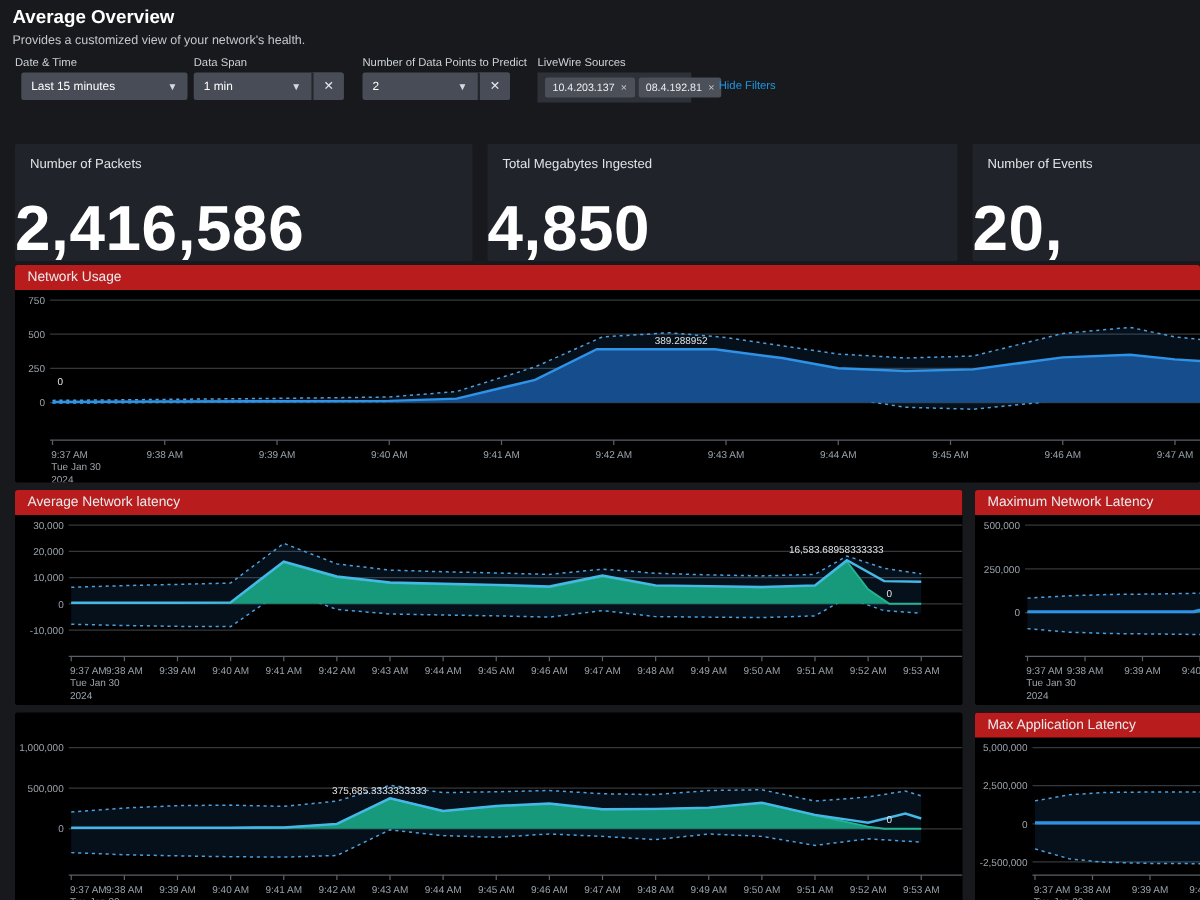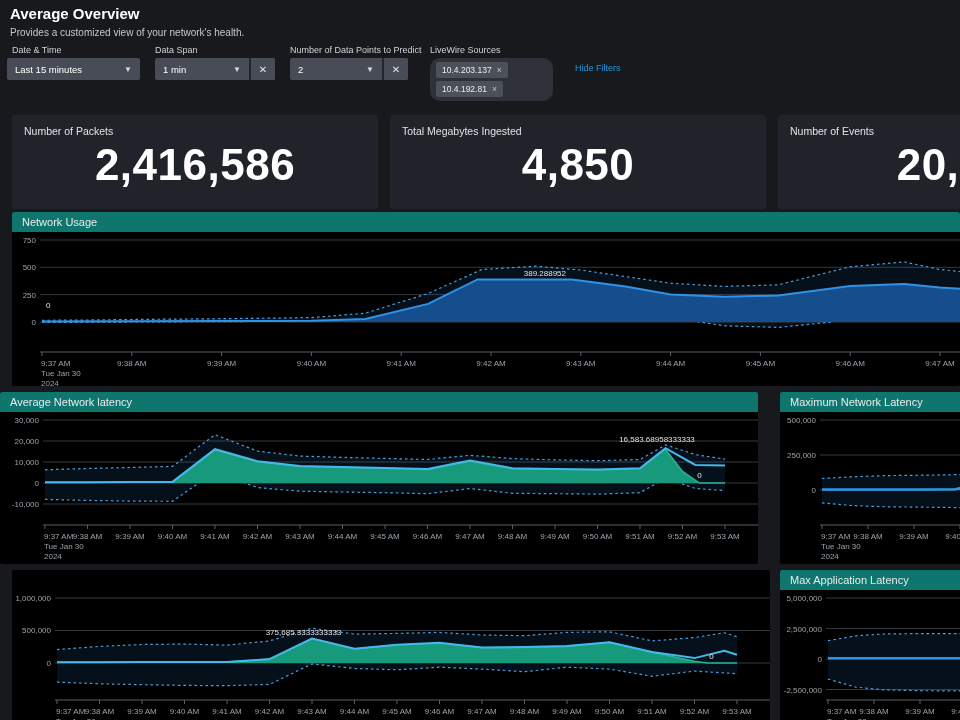--- a/index.html
+++ b/index.html
@@ -7,42 +7,42 @@
     font-family:"Liberation Sans",sans-serif;color:#e8ebee;}
   .page-title{position:absolute;left:10px;top:5px;font-size:15px;font-weight:bold;color:#fff;}
   .page-sub{position:absolute;left:10px;top:27px;font-size:10px;color:#c3c8cc;}
   .flt-label{position:absolute;font-size:9px;color:#ced3d8;}
   .flt-box{position:absolute;height:22px;background:#474c56;border-radius:2px;display:flex;align-items:center;
     font-size:9.5px;color:#fff;box-sizing:border-box;}
   .flt-select{flex:1;display:flex;align-items:center;justify-content:space-between;padding:0 8px;cursor:pointer;height:100%;}
   .caret{font-size:8px;color:#d6dade;margin-left:8px;}
   .xbtn{width:24px;height:22px;display:flex;align-items:center;justify-content:center;background:#474c56;
     border-left:2px solid #23262b;cursor:pointer;color:#e3e6ea;font-size:10px;border-radius:0 2px 2px 0;}
-  .lw-box{position:absolute;background:#2e3238;border-radius:10px;padding:4px 6px;display:flex;flex-direction:column;gap:3px;}
+  .lw-box{position:absolute;background:#2e3238;border-radius:0;padding:4px 6px;display:flex;flex-direction:row;gap:3px;}
   .tag{background:#4b5059;border-radius:2px;color:#eceef1;font-size:8.5px;padding:3px 6px;width:max-content;display:flex;gap:5px;align-items:center;}
   .tag .rm{color:#c3c8cd;cursor:pointer;}
   .link{position:absolute;font-size:9px;color:#2196e0;cursor:pointer;}
   .kpi{position:absolute;background:#202329;border-radius:2px;}
   .kpi .t{font-size:10.5px;color:#dfe3e6;padding:10px 12px 0 12px;}
-  .kpi .v{font-size:44px;font-weight:bold;color:#fff;text-align:center;margin-top:3px;letter-spacing:0.5px;}
+  .kpi .v{font-size:51px;font-weight:bold;color:#fff;margin-top:16px;letter-spacing:0.5px;}
   .panel{position:absolute;background:#000;border-radius:2px;overflow:hidden;}
-  .panel .hd{height:20px;background:#0f766e;font-size:11px;color:#e8ebee;padding:4px 14px 0 10px;box-sizing:border-box;}
+  .panel .hd{height:20px;background:#b91c1c;font-size:11px;color:#e8ebee;padding:4px 14px 0 10px;box-sizing:border-box;}
   .chart{position:absolute;left:0;top:20px;}
   svg text{font-family:"Liberation Sans",sans-serif;}
 </style>
 </head>
 <body>
 
 <div id="screen">
 
   <div class="page-title">Average Overview</div>
   <div class="page-sub">Provides a customized view of your network's health.</div>
 
   <div class="flt-label" style="left:12px;top:45px">Date &amp; Time</div>
-  <div class="flt-box" style="left:7px;top:58px;width:133px">
+  <div class="flt-box" style="left:17px;top:58px;width:133px">
     <div class="flt-select">
       <span>Last 15 minutes</span>
       <span class="caret">▼</span>
     </div>
   </div>
 
   <div class="flt-label" style="left:155px;top:45px">Data Span</div>
   <div class="flt-box" style="left:155px;top:58px;width:120px">
     <div class="flt-select">
       <span>1 min</span>
@@ -60,21 +60,21 @@
     <div class="xbtn">✕</div>
   </div>
 
   <div class="flt-label" style="left:430px;top:45px">LiveWire Sources</div>
   <div class="lw-box" style="left:430px;top:58px;width:111px">
     <div class="tag">
       <span>10.4.203.137</span>
       <span class="rm">×</span>
     </div>
     <div class="tag">
-      <span>10.4.192.81</span>
+      <span>08.4.192.81</span>
       <span class="rm">×</span>
     </div>
   </div>
 
   <div class="link" style="left:575px;top:63px">Hide Filters</div>
 
   <div class="kpi" style="left:12px;top:115px;width:366px;height:94px">
     <div class="t">Number of Packets</div>
     <div class="v">2,416,586</div>
   </div>
@@ -126,21 +126,21 @@
           <text x="838.2" y="134" text-anchor="middle" fill="#9aa3ab" font-size="8">9:46 AM</text>
           <line x1="928" x2="928" y1="120" y2="124" stroke="#5a5f66"></line>
           <text x="928" y="134" text-anchor="middle" fill="#9aa3ab" font-size="8">9:47 AM</text>
           <text x="29" y="144" fill="#9aa3ab" font-size="8">Tue Jan 30</text>
           <text x="29" y="154" fill="#9aa3ab" font-size="8">2024</text>
           <text x="36.286" y="75.74634146341464" text-anchor="middle" fill="#dfe3e6" font-size="8">0</text>
           <text x="532.8799999999999" y="43.51219512195122" text-anchor="middle" fill="#dfe3e6" font-size="8">389.288952</text>
         </svg></div>
   </div>
 
-  <div class="panel" style="left:0;top:392px;width:758px;height:172px">
+  <div class="panel" style="left:12px;top:392px;width:758px;height:172px">
     <div class="hd">Average Network latency</div>
     <div class="chart"><svg width="758" height="152">
           <line x1="43" x2="758" y1="92.0" y2="92.0" stroke="#34383d" stroke-width="1"></line>
           <text x="39" y="95" text-anchor="end" fill="#9aa3ab" font-size="8">-10,000</text>
           <line x1="43" x2="758" y1="71.0" y2="71.0" stroke="#34383d" stroke-width="1"></line>
           <text x="39" y="74" text-anchor="end" fill="#9aa3ab" font-size="8">0</text>
           <line x1="43" x2="758" y1="50.0" y2="50.0" stroke="#34383d" stroke-width="1"></line>
           <text x="39" y="53" text-anchor="end" fill="#9aa3ab" font-size="8">10,000</text>
           <line x1="43" x2="758" y1="29.0" y2="29.0" stroke="#34383d" stroke-width="1"></line>
           <text x="39" y="32" text-anchor="end" fill="#9aa3ab" font-size="8">20,000</text>

